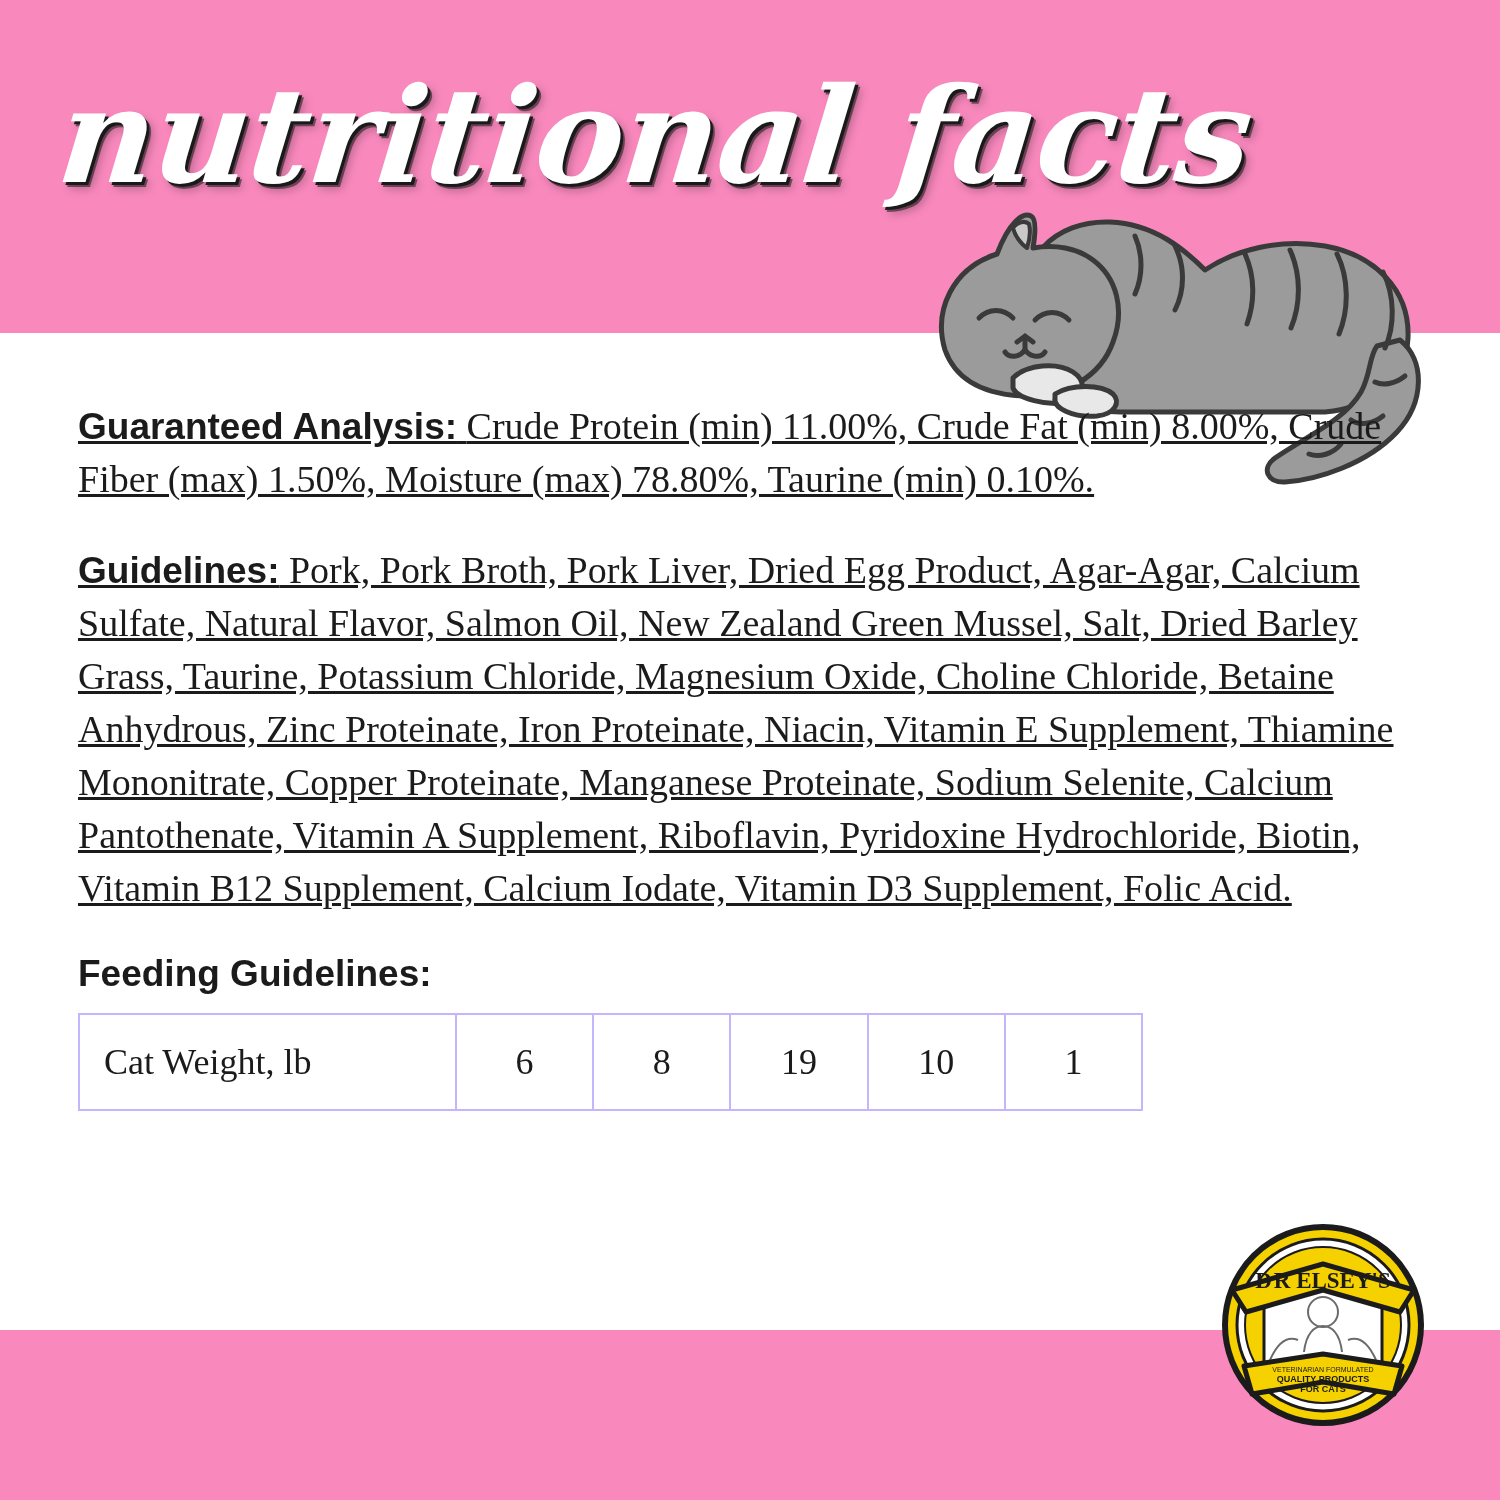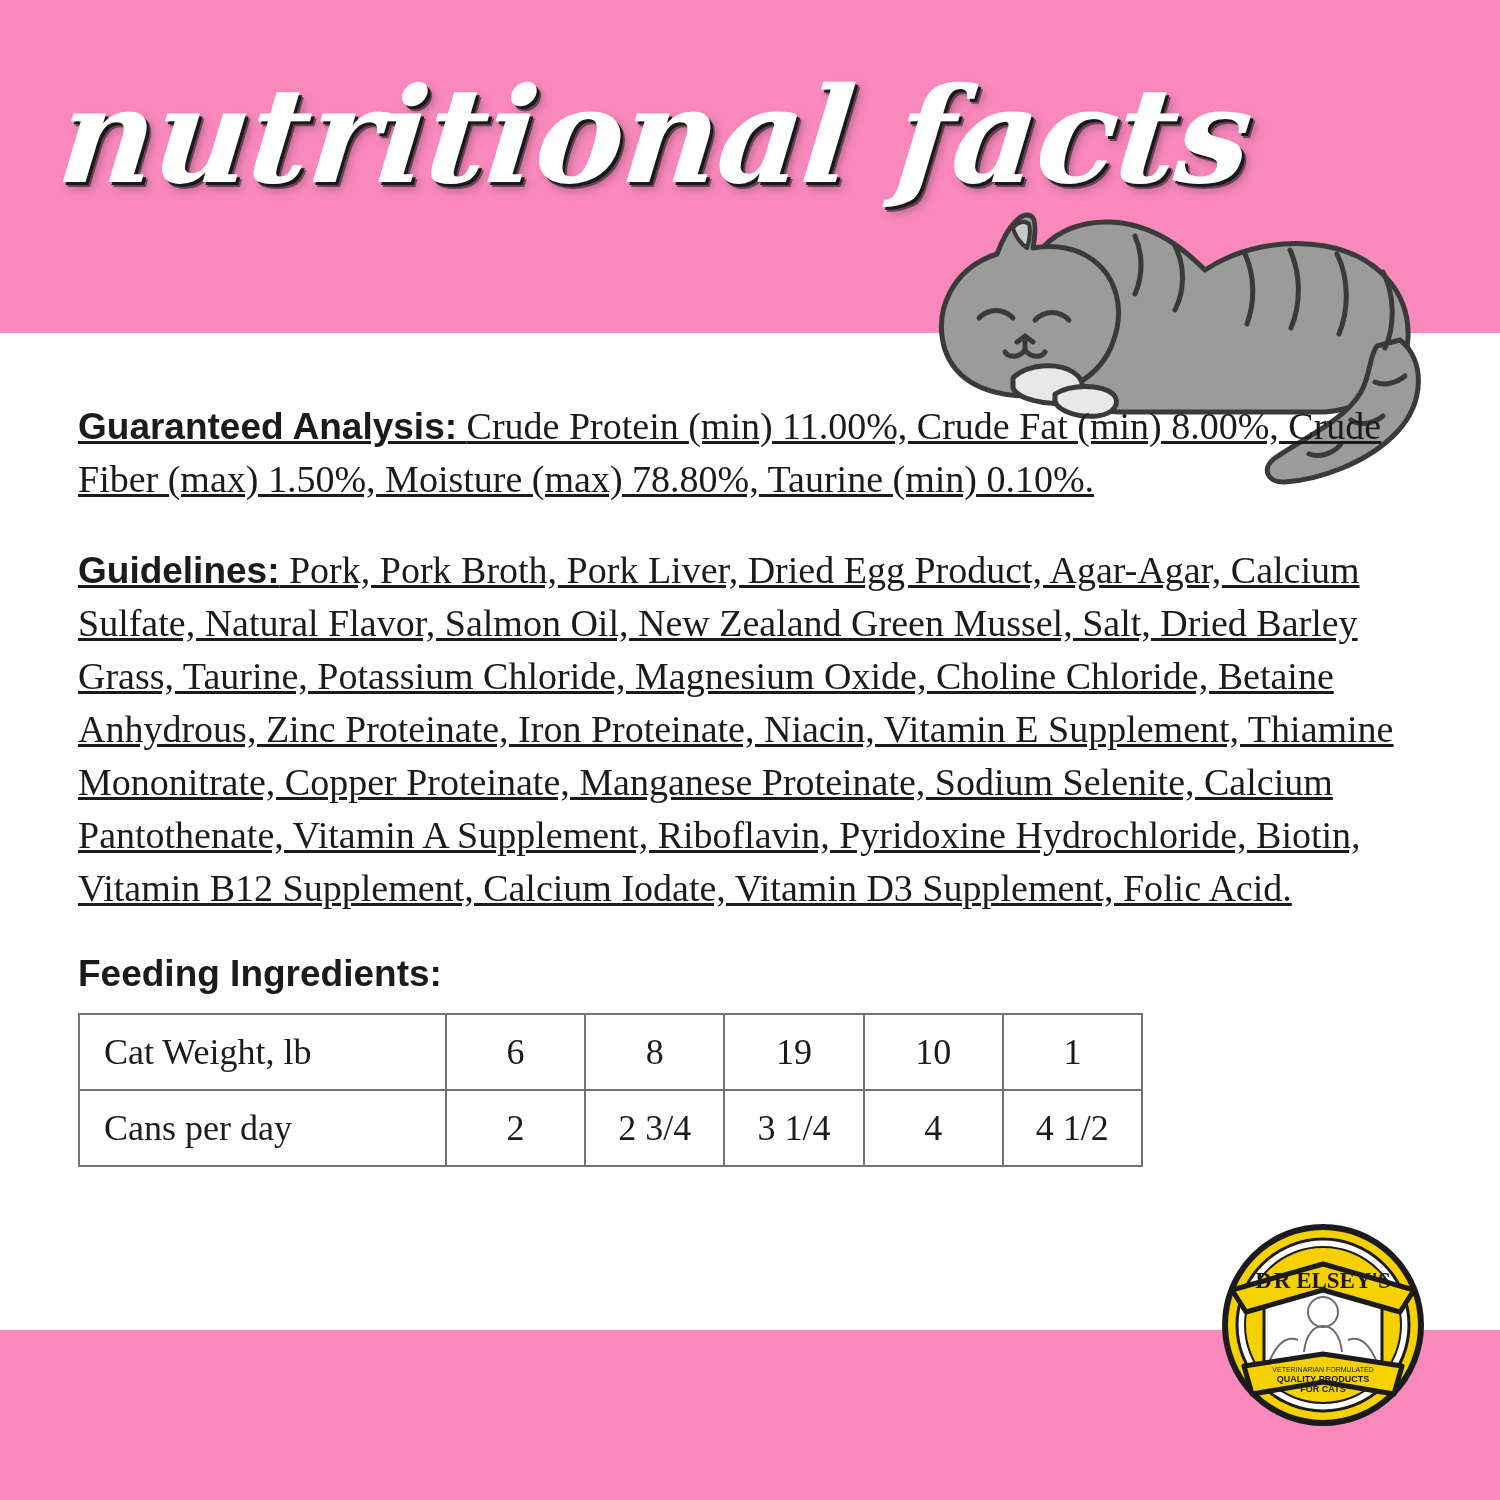--- a/index.html
+++ b/index.html
@@ -103,27 +103,27 @@
   }
 
   
   .feed-table {
     border-collapse: collapse;
     width: 1065px;
     table-layout: fixed;
     font-family: "Liberation Serif", serif;
   }
   .feed-table td {
-    border: 2px solid #737373;
+    border: 2px solid #c4b5fd;
     height: 62px;
     font-size: 36px;
     color: #1b1b1b;
     text-align: center;
     vertical-align: middle;
-    padding: 6px;
+    padding: 16px;
   }
   .feed-table td.rowlabel {
     text-align: left;
     padding-left: 24px;
     width: 335px;
   }
 
   
   .logo {
     position: absolute;
@@ -196,40 +196,32 @@
     <p class="para">
       <span class="lead">Guaranteed Analysis:</span>
       <span>Crude Protein (min) 11.00%, Crude Fat (min) 8.00%, Crude Fiber (max) 1.50%, Moisture (max) 78.80%, Taurine (min) 0.10%.</span>
     </p>
 
     <p class="para">
       <span class="lead">Guidelines:</span>
       <span>Pork, Pork Broth, Pork Liver, Dried Egg Product, Agar-Agar, Calcium Sulfate, Natural Flavor, Salmon Oil, New Zealand Green Mussel, Salt, Dried Barley Grass, Taurine, Potassium Chloride, Magnesium Oxide, Choline Chloride, Betaine Anhydrous, Zinc Proteinate, Iron Proteinate, Niacin, Vitamin E Supplement, Thiamine Mononitrate, Copper Proteinate, Manganese Proteinate, Sodium Selenite, Calcium Pantothenate, Vitamin A Supplement, Riboflavin, Pyridoxine Hydrochloride, Biotin, Vitamin B12 Supplement, Calcium Iodate, Vitamin D3 Supplement, Folic Acid.</span>
     </p>
 
-    <div class="section-head">Feeding Ingredients:</div>
+    <div class="section-head">Feeding Guidelines:</div>
 
     <table class="feed-table">
       <tbody>
         <tr>
           <td class="rowlabel">Cat Weight, lb</td>
           <td>6</td>
           <td>8</td>
           <td>19</td>
           <td>10</td>
           <td>1</td>
         </tr>
-        <tr>
-          <td class="rowlabel">Cans per day</td>
-          <td>2</td>
-          <td>2 3/4</td>
-          <td>3 1/4</td>
-          <td>4</td>
-          <td>4 1/2</td>
-        </tr>
       </tbody>
     </table>
 
   </div>
 
   <svg class="logo" viewBox="0 0 210 210">
     <circle cx="105" cy="105" r="98" fill="#f5d100" stroke="#1b1b1b" stroke-width="6"></circle>
     <circle cx="105" cy="105" r="86" fill="#ffffff" stroke="#1b1b1b" stroke-width="3"></circle>
     <circle cx="105" cy="105" r="78" fill="#f5d100" stroke="#1b1b1b" stroke-width="2"></circle>
 

